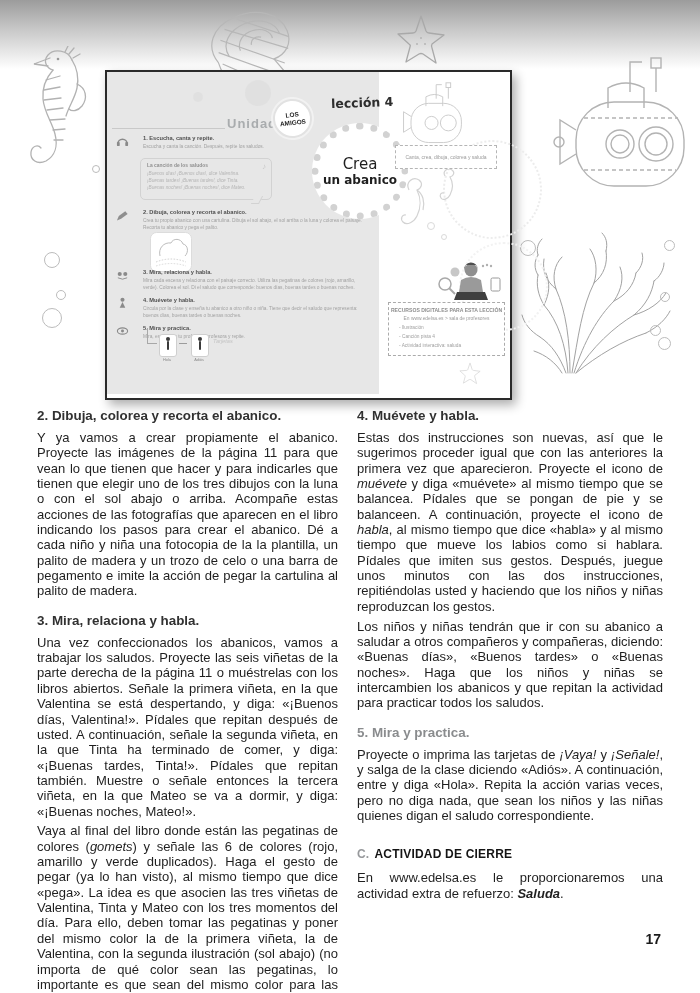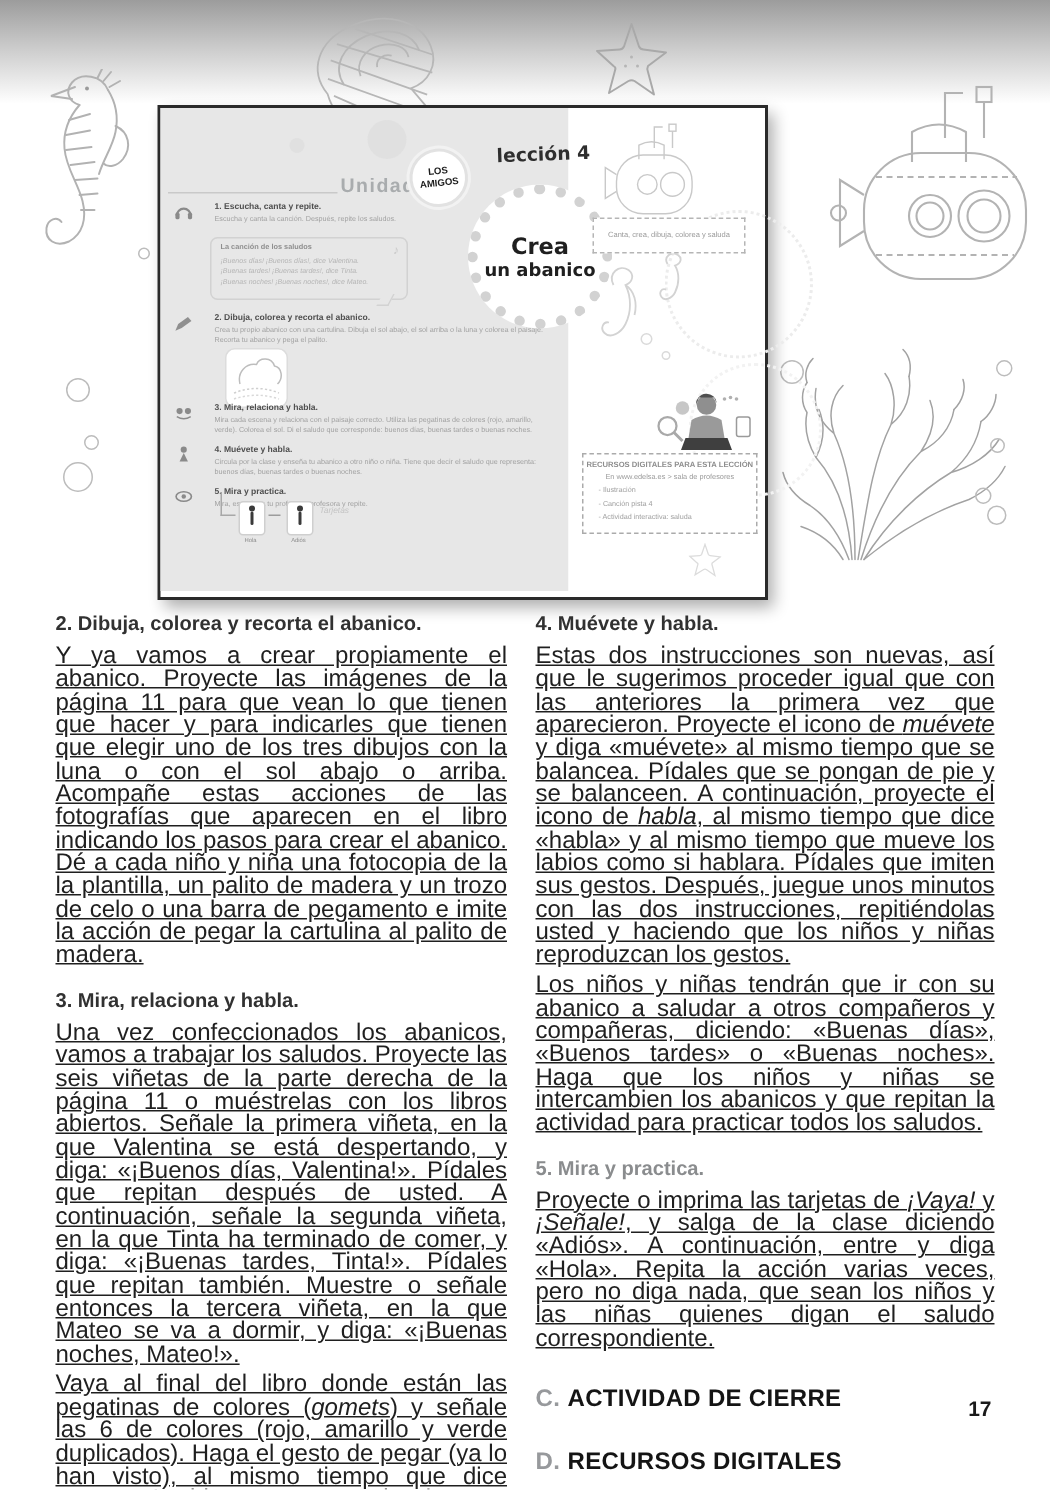--- a/index.html
+++ b/index.html
@@ -22,21 +22,21 @@
   .mp-unidad{left:120px;top:44px;font-weight:bold;font-size:13px;color:#a9acae;letter-spacing:1px;}
   .mp-dot-circle{border-radius:50%;background:#dedede;opacity:.8;}
   .mp-badge{left:166px;top:27px;width:35px;height:35px;border-radius:50%;background:#ffffff;
             border:2px solid #e2e2e2;box-shadow:0 0 0 2px #f2f2f2;display:flex;align-items:center;justify-content:center;
             text-align:center;font-weight:bold;font-size:6.4px;line-height:1.1;color:#1c1c1c;transform:rotate(-6deg);}
   .mp-leccion{left:224px;top:23px;font-weight:bold;font-size:12.5px;color:#2e2e2e;transform:rotate(-2deg);
               font-family:"DejaVu Sans",sans-serif;}
   .mp-crea{left:205px;top:51px;width:82px;height:82px;border-radius:50%;background:#ffffff;
            border:7px dotted #d2d2d2;display:flex;flex-direction:column;align-items:center;justify-content:center;
            z-index:3;text-align:center;}
-  .mp-crea .l1{font-weight:bold;font-size:15px;color:#1f1f1f;font-family:"DejaVu Sans",sans-serif;}
+  .mp-crea .l1{font-weight:normal;font-size:15px;color:#1f1f1f;font-family:"DejaVu Sans",sans-serif;}
   .mp-crea .l2{font-weight:bold;font-size:12px;color:#1f1f1f;font-family:"DejaVu Sans",sans-serif;}
   .mp-item-icon{left:9px;width:13px;height:12px;}
   .mp-title{left:36px;font-weight:bold;font-size:5.7px;color:#4f4f4f;}
   .mp-body{left:36px;width:228px;font-size:4.8px;line-height:1.45;color:#a2a2a2;}
   .mp-songbox{left:33px;top:86px;width:130px;height:40px;border:1px solid #d2d2d2;border-radius:5px;}
   .mp-song-title{left:6px;top:4px;font-size:4.9px;color:#8f8f8f;font-weight:bold;position:absolute;}
   .mp-song-line{left:6px;position:absolute;font-size:4.7px;font-style:italic;color:#b5b5b5;}
   .mp-song-note{right:5px;top:3px;position:absolute;font-size:8px;color:#c9c9c9;}
   .mp-song-tail{position:absolute;left:146px;top:124px;width:7px;height:7px;border-right:1px solid #d2d2d2;
                 border-bottom:1px solid #d2d2d2;transform:skewX(-28deg);background:#e7e7e7;}
@@ -57,23 +57,23 @@
   .mp-rec-line{position:absolute;left:0;top:13px;width:100%;text-align:center;font-size:4.9px;color:#9b9b9b;}
   .mp-rec-item{position:absolute;left:10px;font-size:4.8px;color:#a0a0a0;}
 
   
   .col{position:absolute;top:408px;}
   #col-left{left:37px;width:301px;}
   #col-right{left:357px;width:306px;}
   .h-num{font-weight:bold;font-size:13.4px;color:#313131;margin:14px 0 7px 0;}
   .h-num.first{margin-top:0;}
   .h-num.grey{color:#8a8c8e;}
-  .h-letter{font-weight:bold;font-size:16px;color:#141414;margin:24px 0 9px 0;letter-spacing:.2px;}
+  .h-letter{font-weight:bold;font-size:12px;color:#141414;margin:24px 0 9px 0;letter-spacing:.2px;}
   .h-letter .letter{color:#97999c;margin-right:5px;}
-  p.body{font-size:16px;line-height:15.35px;text-align:justify;color:#1f1f1f;margin:0 0 4.5px 0;hyphens:auto;text-decoration:underline;}
+  p.body{font-size:13px;line-height:15.35px;text-align:justify;color:#1f1f1f;margin:0 0 4.5px 0;hyphens:auto;}
   #pagenum{position:absolute;right:39px;top:931px;font-weight:bold;font-size:14px;color:#1a1a1a;}
 </style>
 </head>
 <body>
 
 <div id="page">
 
   <div class="top-grad"></div>
 
   <svg class="sketch" style="left:22px;top:46px" width="78" height="138" viewBox="0 0 78 138">
@@ -292,20 +292,18 @@
 
   <div class="col" id="col-right">
     <div class="h-num first">4. Muévete y habla.</div>
     <p class="body"><span>Estas dos instrucciones son nuevas, así que le sugerimos proceder igual que con las anteriores la primera vez que aparecieron. Proyecte el icono de </span><span style="font-style: italic;">muévete</span><span> y diga «muévete» al mismo tiempo que se balancea. Pídales que se pongan de pie y se balanceen. A continuación, proyecte el icono de </span><span style="font-style: italic;">habla</span><span>, al mismo tiempo que dice «habla» y al mismo tiempo que mueve los labios como si hablara. Pídales que imiten sus gestos. Después, juegue unos minutos con las dos instrucciones, repitiéndolas usted y haciendo que los niños y niñas reproduzcan los gestos.</span></p>
     <p class="body">Los niños y niñas tendrán que ir con su abanico a saludar a otros compañeros y compañeras, diciendo: «Buenas días», «Buenos tardes» o «Buenas noches». Haga que los niños y niñas se intercambien los abanicos y que repitan la actividad para practicar todos los saludos.</p>
     <div class="h-num grey">5. Mira y practica.</div>
     <p class="body"><span>Proyecte o imprima las tarjetas de </span><span style="font-style: italic;">¡Vaya!</span><span> y </span><span style="font-style: italic;">¡Señale!</span><span>, y salga de la clase diciendo «Adiós».  A continuación, entre y diga «Hola». Repita la acción varias veces, pero no diga nada, que sean los niños y las niñas quienes digan el saludo correspondiente.</span></p>
     <div class="h-letter">
       <span class="letter">C.</span><span>ACTIVIDAD DE CIERRE</span>
     </div>
-    <div class="h-letter">
-      <span class="letter">D.</span><span>RECURSOS DIGITALES</span>
-    </div>
+    <p class="body"><span>En www.edelsa.es le proporcionaremos una actividad extra de refuerzo: </span><span style="font-style: italic; font-weight: bold;">Saluda</span><span>.</span></p>
   </div>
 
   <div id="pagenum">17</div>
 
 </div>
 
 </body></html>

